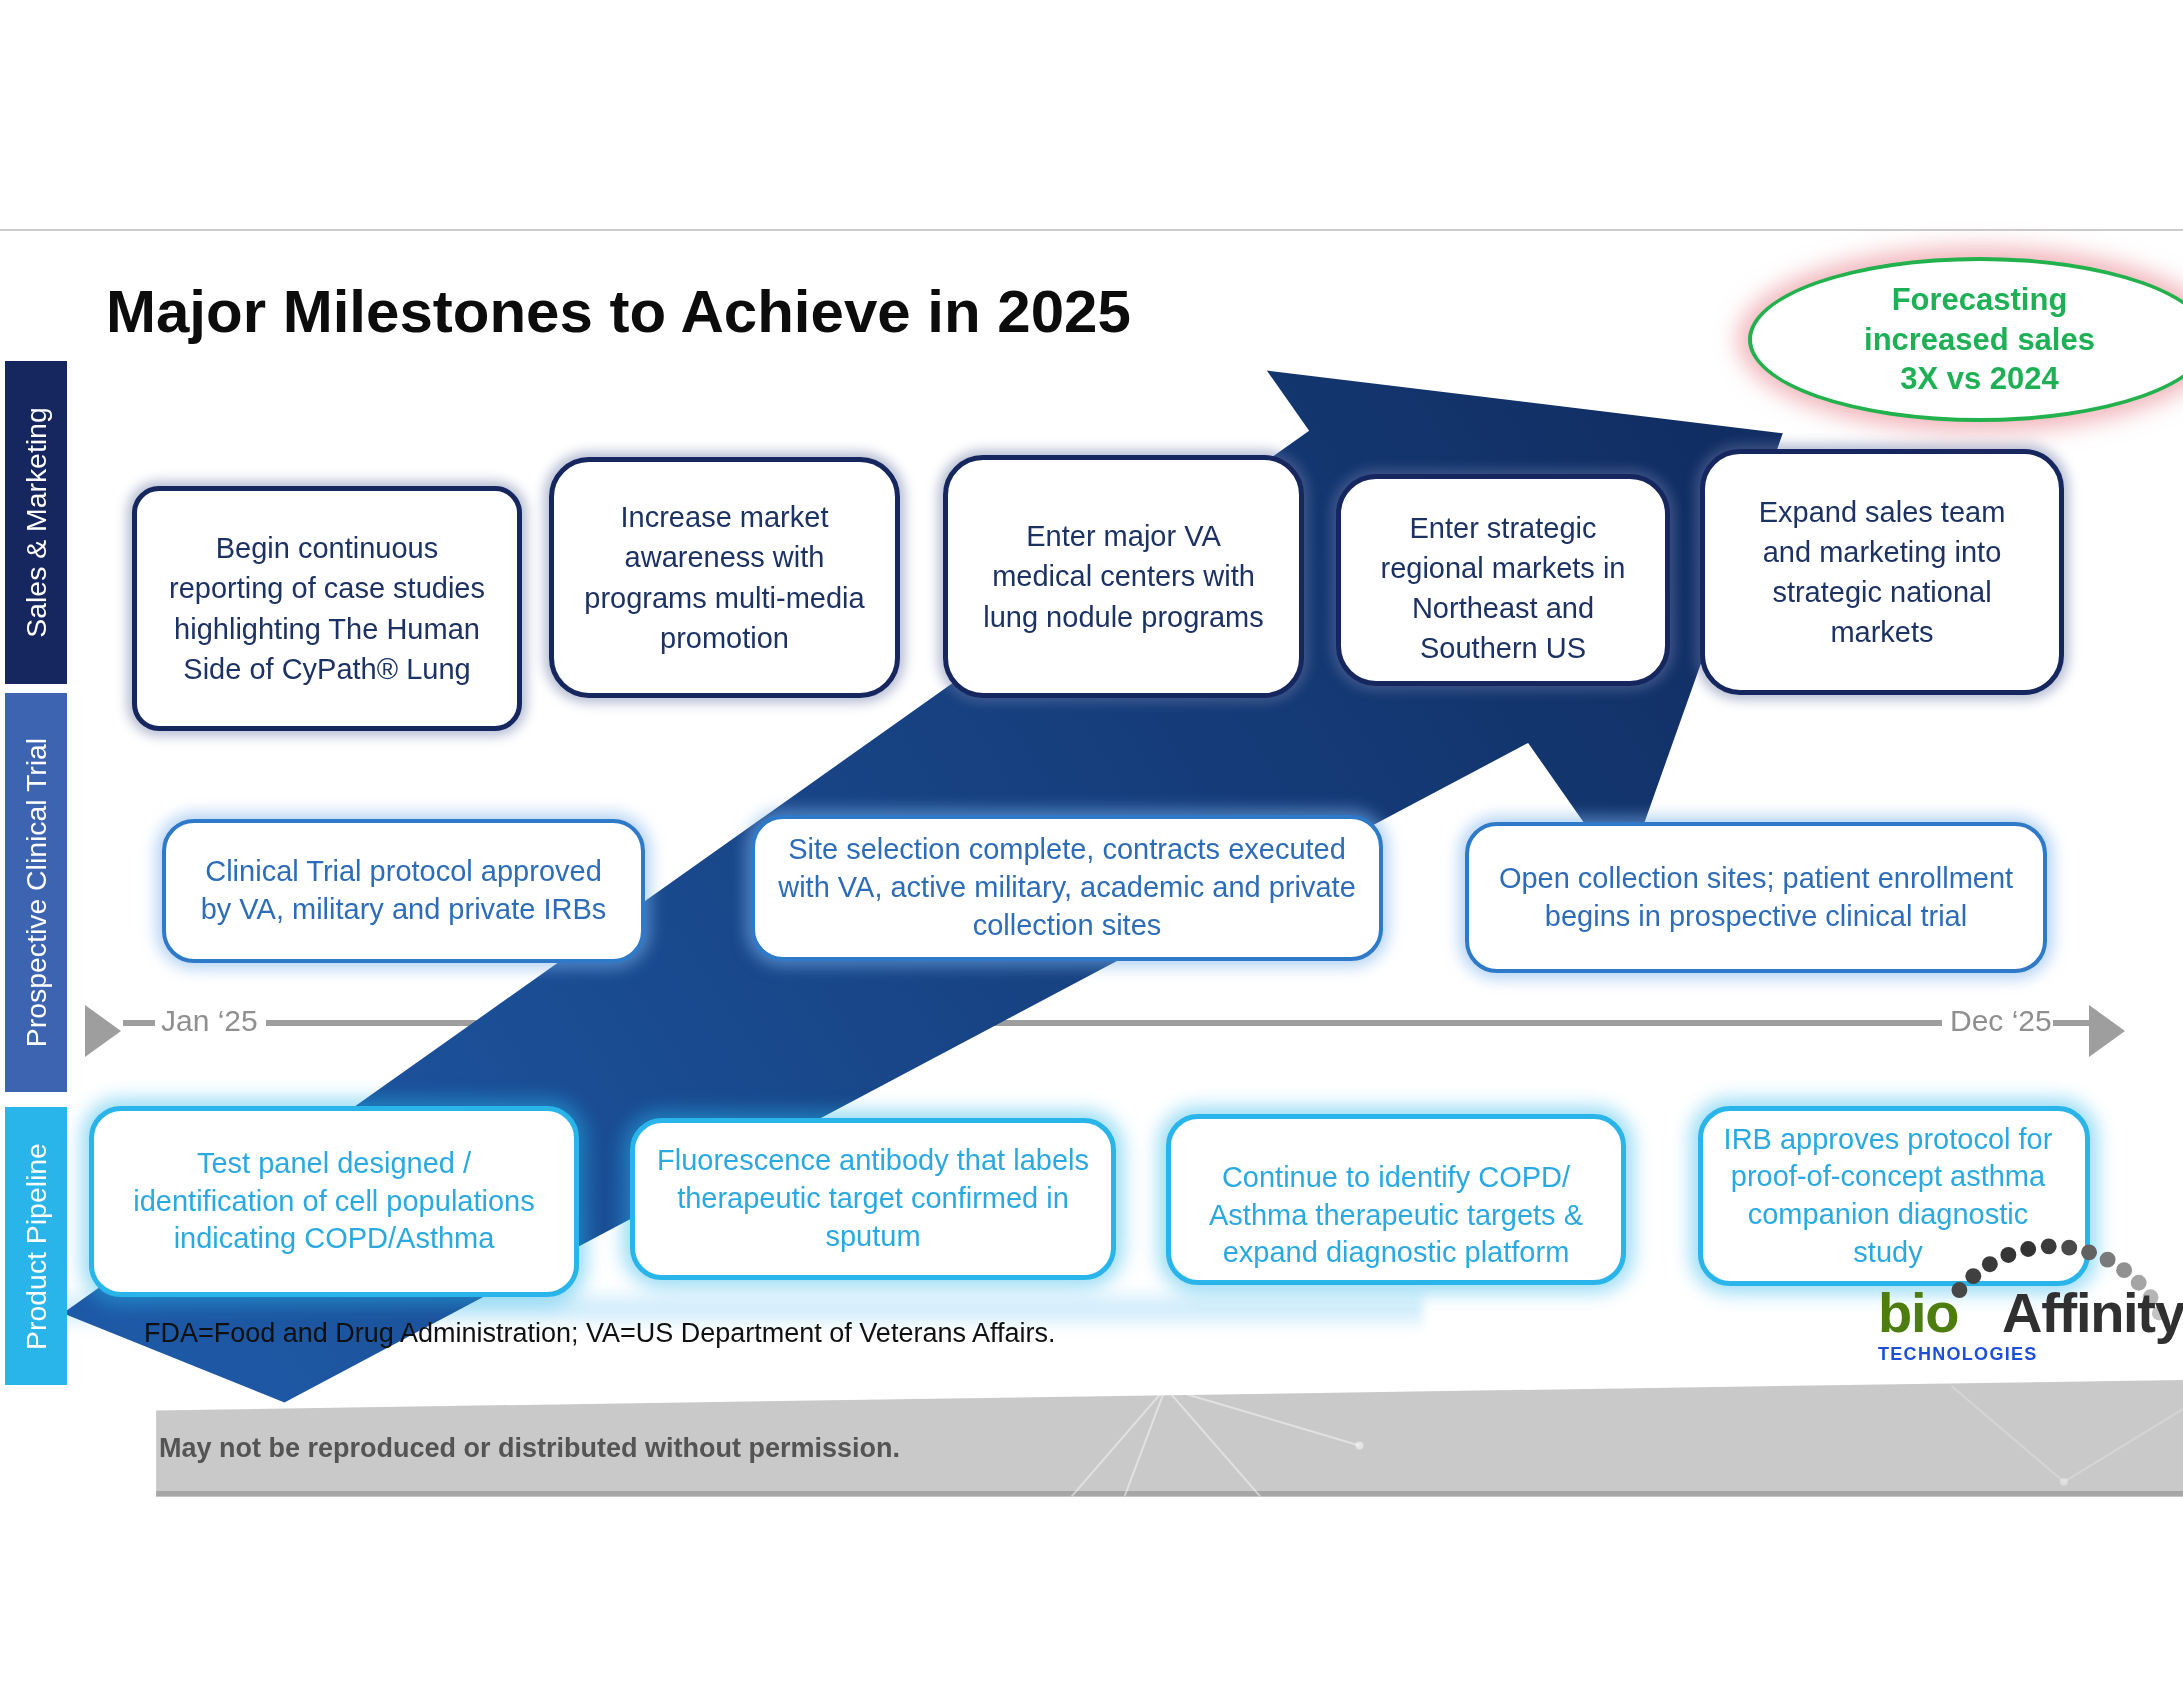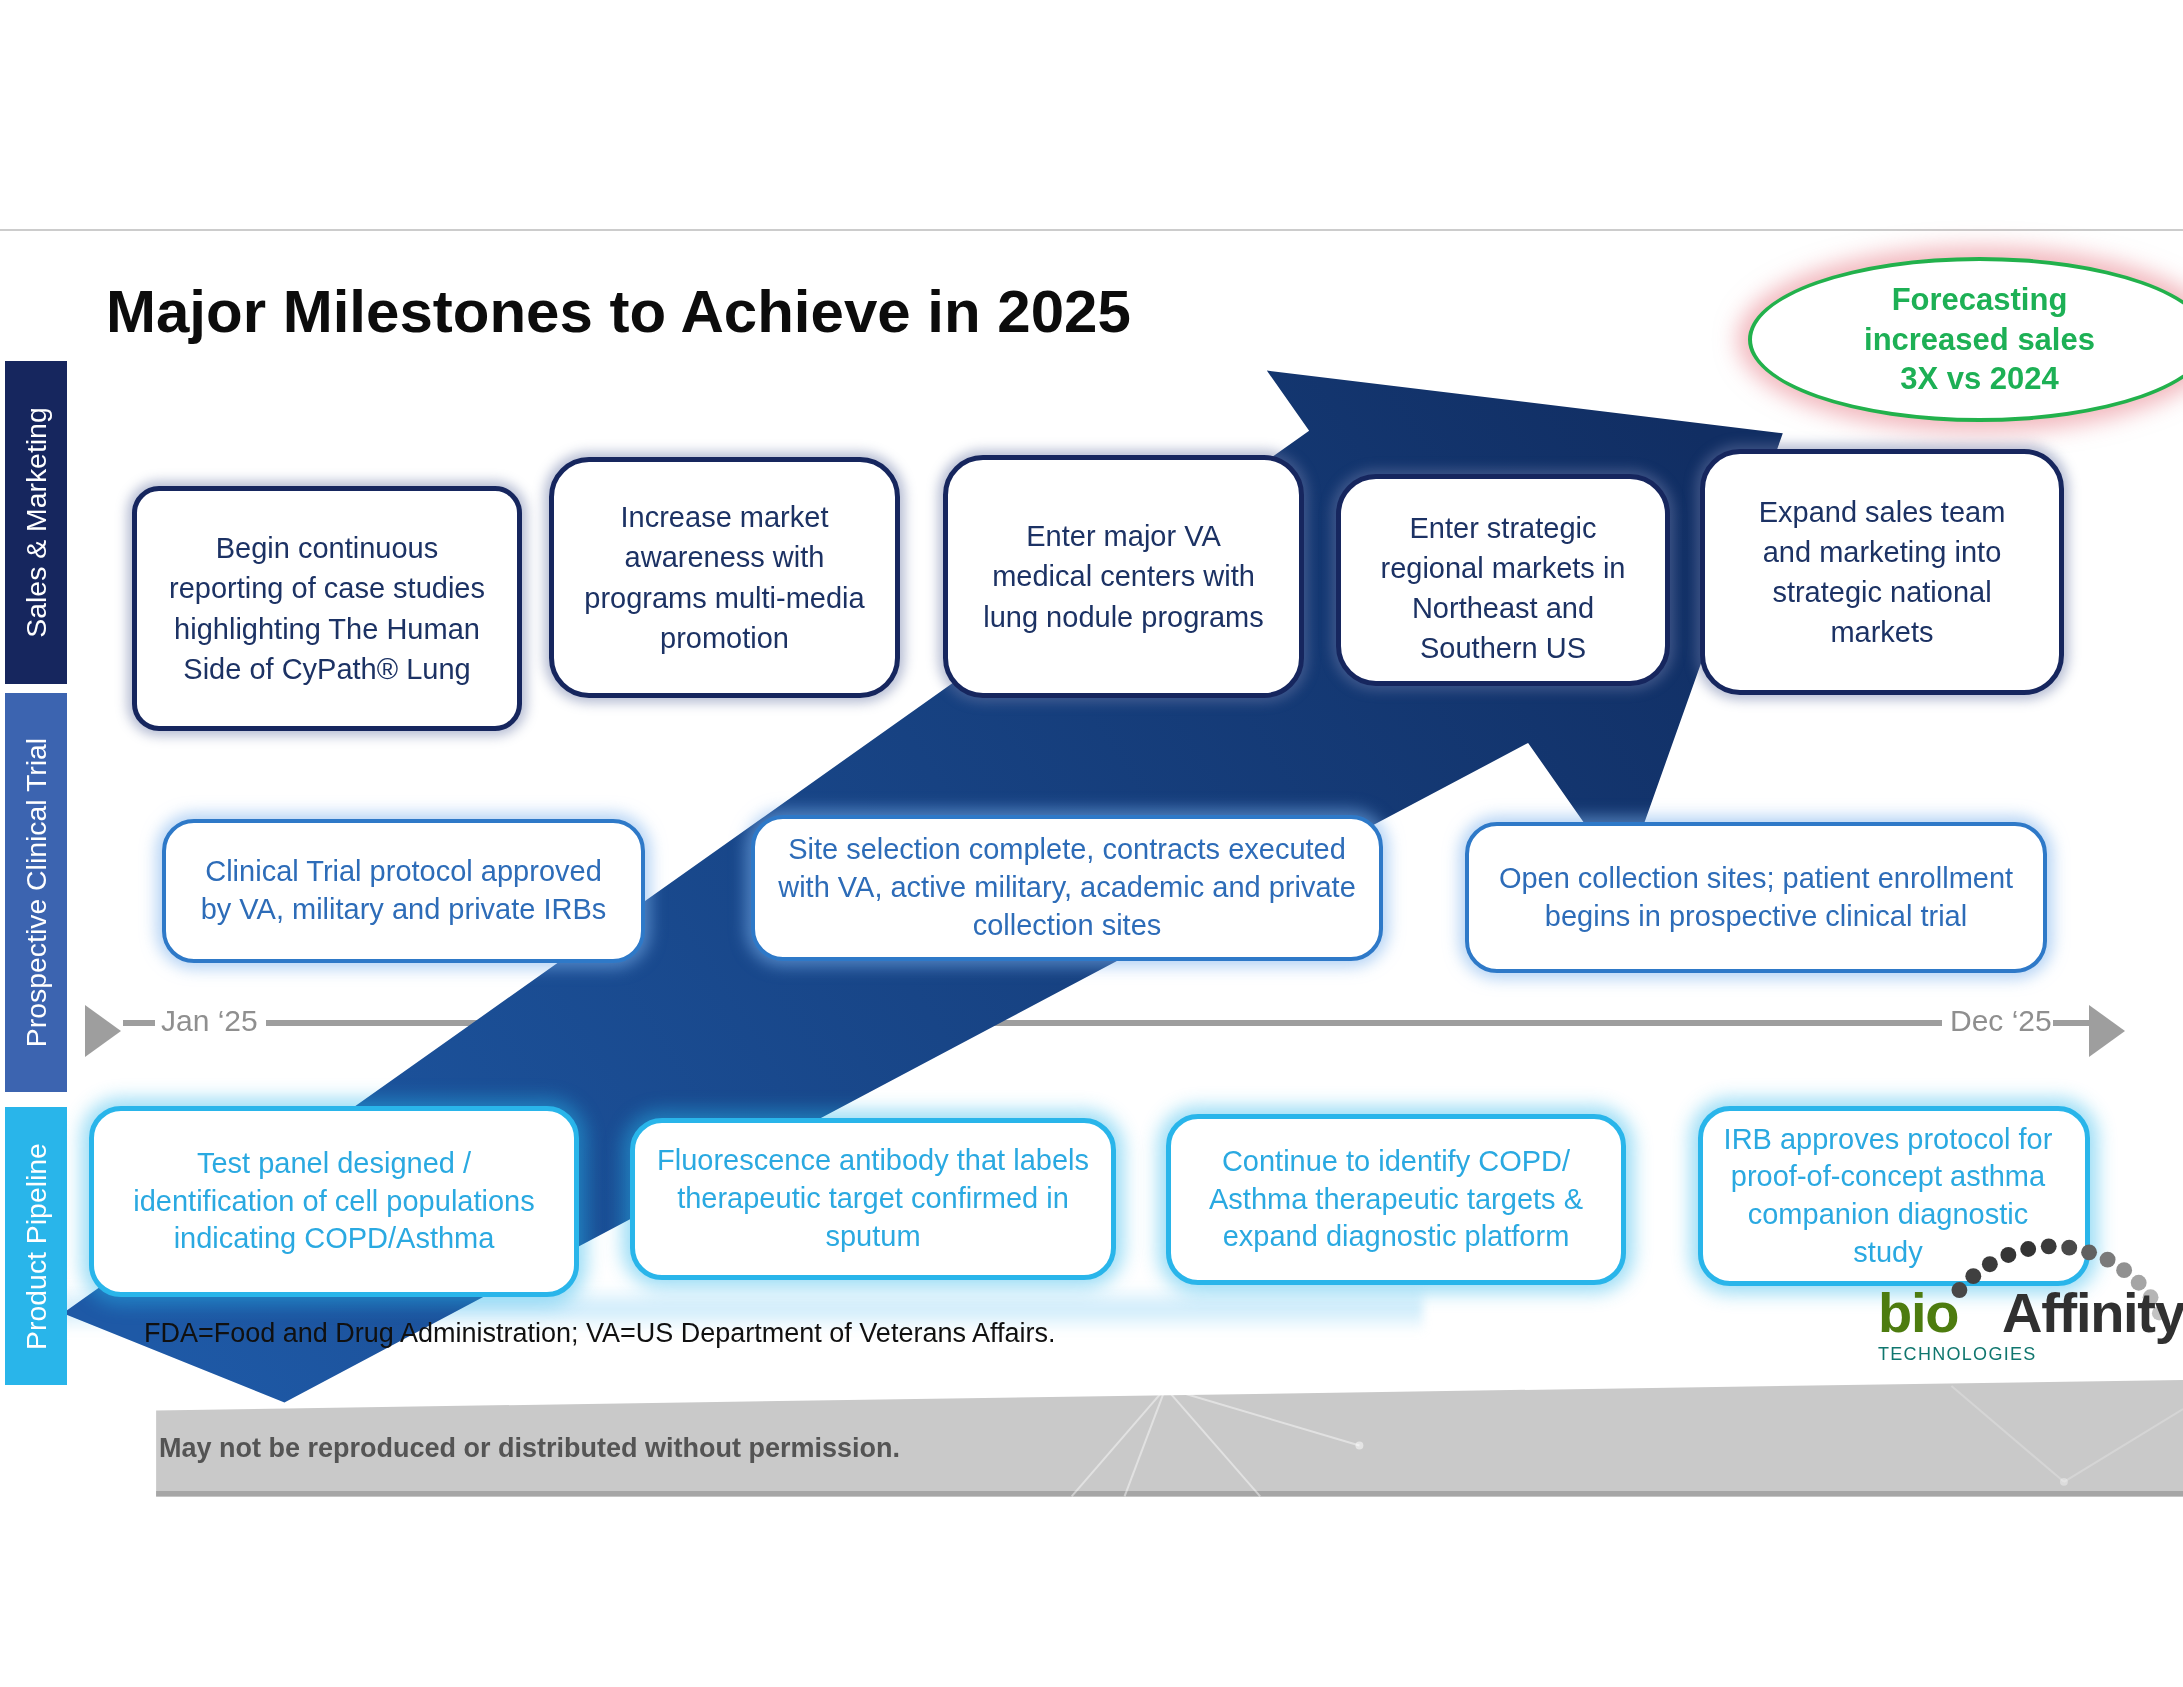--- a/index.html
+++ b/index.html
@@ -42,21 +42,21 @@
   .footnote{left:144px;top:1318px;font-size:27px;color:#101010;z-index:4;}
   .copyright{left:159px;top:1433px;font-size:27px;font-weight:700;color:#545454;z-index:3;}
   
   .streak{left:60px;top:1285px;width:1363px;height:48px;z-index:1;filter:blur(4.6px);
           background:linear-gradient(to bottom, rgba(140,210,245,0), rgba(140,210,245,0.42), rgba(140,210,245,0));}
   
   .logo{left:1878px;top:1285px;z-index:4;line-height:1;}
   .logo .word{font-size:56px;letter-spacing:-1.3px;font-weight:700;}
   .logo .bio{color:#4d7c0f;}
   .logo .aff{color:#303030;margin-left:44px;}
-  .logo .tagline{display:block;margin-top:4px;font-size:18px;letter-spacing:1.3px;color:#0f766e;font-weight:400;}
+  .logo .tagline{display:block;margin-top:4px;font-size:18px;letter-spacing:1.3px;color:#1d4ed8;font-weight:700;}
 </style>
 </head>
 <body>
 
 <div id="slide">
 
   <div class="abs top-rule"></div>
 
   <div class="abs title">Major Milestones to Achieve in 2025</div>
 
@@ -139,21 +139,21 @@
   <div class="abs box box-clinical" style="left:1465px;top:822px;width:582px;height:151px;">
     <span>Open collection sites; patient enrollment begins in prospective clinical trial</span>
     </div>
 
   <div class="abs box box-pipeline" style="left:89px;top:1106px;width:490px;height:191px;align-items:center;">
     <span>Test panel designed / identification of cell populations indicating COPD/Asthma</span>
     </div>
   <div class="abs box box-pipeline" style="left:630px;top:1118px;width:486px;height:162px;">
     <span>Fluorescence antibody that labels therapeutic target confirmed in sputum</span>
     </div>
-  <div class="abs box box-pipeline" style="left:1166px;top:1114px;width:460px;height:171px;">
+  <div class="abs box box-pipeline" style="left:1166px;top:1114px;width:460px;height:171px;align-items:flex-end;">
     <span>Continue to identify COPD/ Asthma therapeutic targets &amp; expand diagnostic platform</span>
     </div>
   <div class="abs box box-pipeline" style="left:1698px;top:1106px;width:392px;height:180px;padding-left:8px;">
     <span>IRB approves protocol for proof-of-concept asthma companion diagnostic study</span>
     </div>
 
   <div class="abs footnote">FDA=Food and Drug Administration; VA=US Department of Veterans Affairs.</div>
 
   <div class="abs copyright">May not be reproduced or distributed without permission.</div>
 

